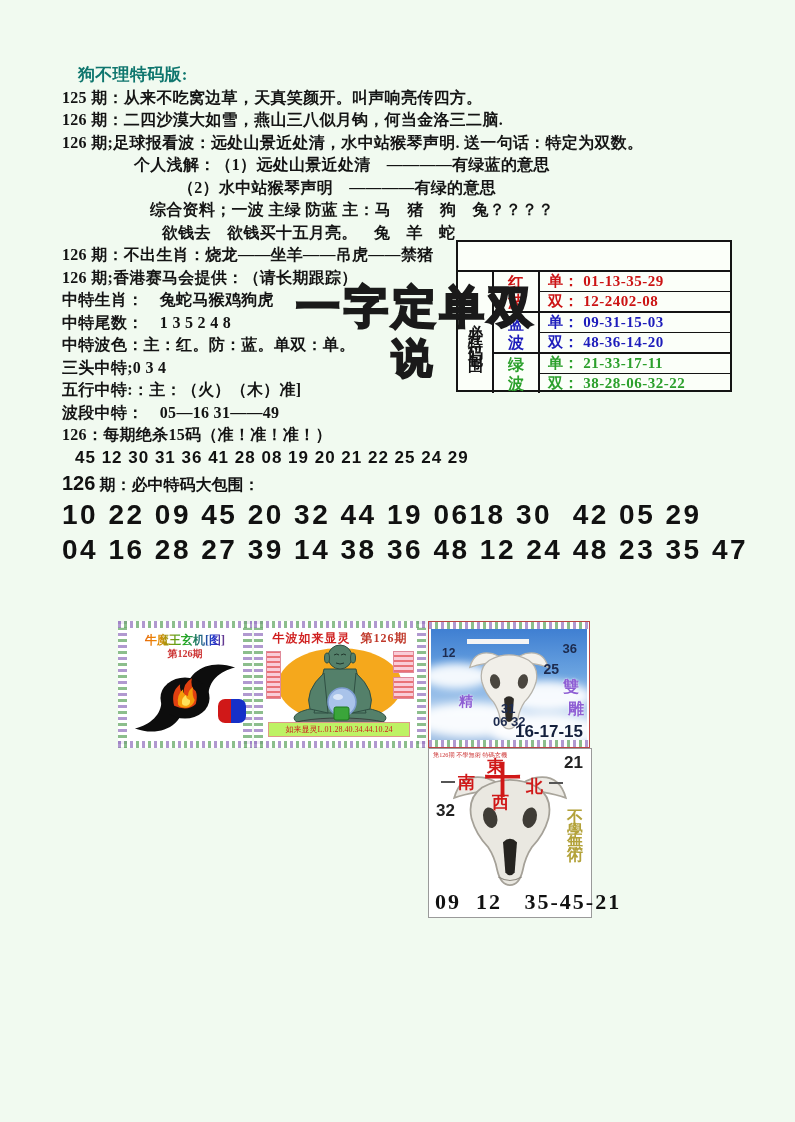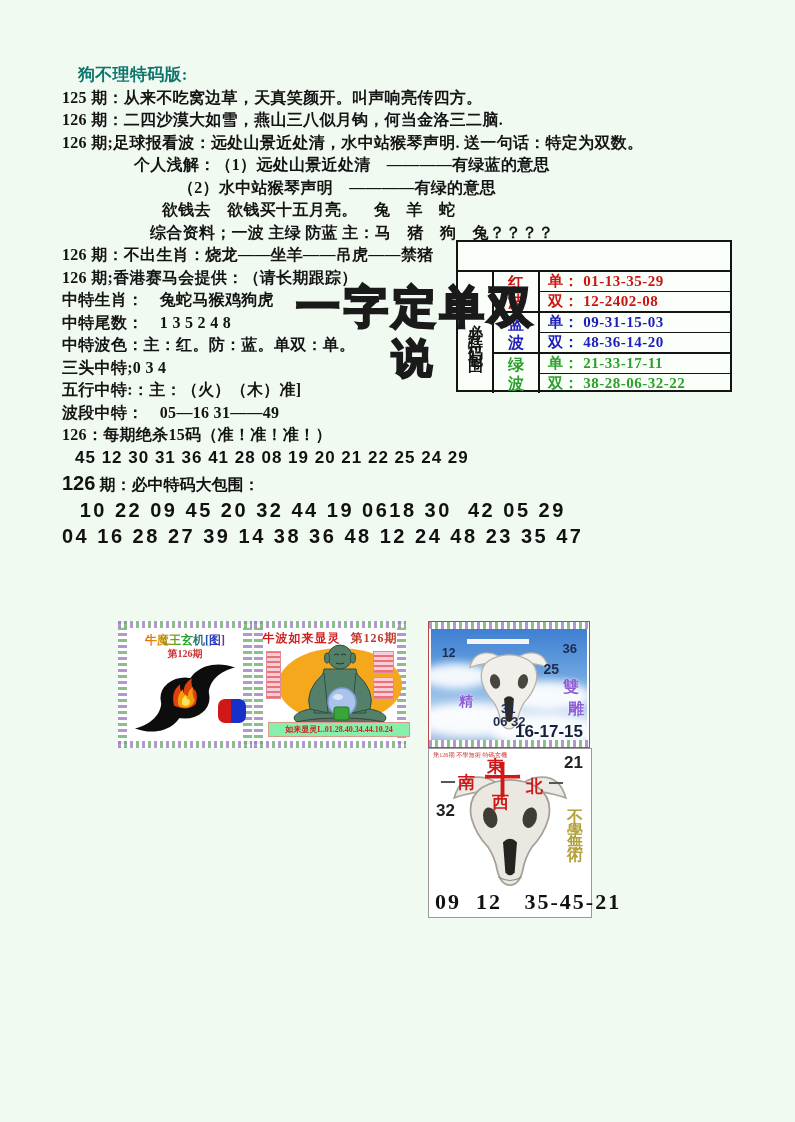--- a/index.html
+++ b/index.html
@@ -41,49 +41,49 @@
                  font-size:15px; letter-spacing:0.5px; white-space:nowrap; }
   .ltable .bt1 { border-top:1.5px solid #141414; }
   .ltable .bt2 { border-top:2px solid #141414; }
   .c-red { color:#cc1414; } .c-blue { color:#1d1dbb; } .c-green { color:#2ca02c; }
 
   
   .numblock { position:absolute; left:62px; top:448px; color:#111; }
   .nb-small { font-family:"Liberation Sans","DejaVu Sans",sans-serif; font-weight:bold; font-size:17px; letter-spacing:1px; padding-left:13px; }
   .nb-head { font-size:16px; font-weight:bold; margin-top:4px; }
   .nb-head .big { font-size:20px; font-family:"Liberation Sans",sans-serif; }
-  .nb-big { font-family:"Liberation Sans","DejaVu Sans",sans-serif; font-weight:bold; font-size:20px; letter-spacing:2.5px; margin-top:3px; white-space:pre;text-align:center; }
+  .nb-big { font-family:"Liberation Sans","DejaVu Sans",sans-serif; font-weight:bold; font-size:28px; letter-spacing:2.5px; margin-top:3px; white-space:pre; }
 
   
   .panel { position:absolute; background:#fff; }
   .strip-v { position:absolute; top:0; bottom:0; width:9px;
              background:repeating-linear-gradient(180deg,#9d7fc4 0 3px,#fff 3px 6px,#6fae6f 6px 9px,#fff 9px 12px); opacity:.8; }
   .strip-h { position:absolute; left:0; right:0; height:7px;
              background:repeating-linear-gradient(90deg,#9d7fc4 0 3px,#fff 3px 6px,#6fae6f 6px 9px,#fff 9px 12px); opacity:.8; }
 
   
   .p1 { left:118px; top:621px; width:134px; height:127px; }
   .p1-title { position:absolute; left:10px; top:11px; width:114px; text-align:center; font-size:12px; font-weight:bold;
               background:linear-gradient(90deg,#d42,#e80,#2a2,#23c,#d42);
               -webkit-background-clip:text; background-clip:text; color:#b03; -webkit-text-fill-color:transparent;
               white-space:nowrap; }
   .p1-issue { position:absolute; left:0; top:26px; width:100%; text-align:center; font-size:10px; font-weight:bold; color:#c33; }
   .p1 svg { position:absolute; left:13px; top:33px; }
   .p1-chip { position:absolute; left:100px; top:78px; width:28px; height:24px; border-radius:7px;
              background:linear-gradient(90deg,#d01818 0 45%,#1630c8 45% 100%); }
 
   
-  .p2 { left:254px; top:621px; width:152px; height:127px;padding-left:40px; }
+  .p2 { left:254px; top:621px; width:172px; height:127px;padding-left:40px; }
   .p2-title { position:absolute; left:0; top:9px; width:100%; text-align:center; font-size:12px; font-weight:bold; color:#d02020; white-space:nowrap; letter-spacing:1px; }
   .p2-title .iss { color:#c0392b; margin-left:6px; }
   .p2 svg { position:absolute; left:0; top:0; }
   .p2-box { position:absolute; background:#f9cdd8; border:1px solid #e08a9a;
             background-image:repeating-linear-gradient(0deg,rgba(220,40,40,.55) 0 2px,transparent 2px 5px); }
-  .p2-banner { position:absolute; left:14px; top:101px; width:142px; height:15px; background:#86efac; border:1px solid #d98;
-               font-size:8px; font-weight:bold; color:#c22; text-align:center; line-height:13px; white-space:nowrap; overflow:hidden; }
+  .p2-banner { position:absolute; left:14px; top:101px; width:142px; height:15px; background:#bef264; border:1px solid #d98;
+               font-size:8px; font-weight:normal; color:#c22; text-align:center; line-height:13px; white-space:nowrap; overflow:hidden; }
 
   
   .p3 { left:428px; top:621px; width:162px; height:127px; border:1px solid #b44; }
   .p3-strip-t { top:0; } .p3-strip-b { bottom:0; }
   .p3-sky { position:absolute; left:2px; top:7px; right:2px; bottom:7px;
             background:linear-gradient(180deg,#3f7fd2 0%,#6aa3e0 40%,#b9d3ef 75%,#9fbfe4 100%); overflow:hidden; }
   .cloud { position:absolute; background:rgba(255,255,255,.92); border-radius:50%; filter:blur(4px); }
   .p3-bar { position:absolute; left:36px; top:10px; width:62px; height:5px; background:#f4f4f4; }
   .p3-num { position:absolute; font-family:"Liberation Sans",sans-serif; font-weight:bold; color:#1d2b4e; }
   .p3-purple { position:absolute; color:#8e5fd4; font-weight:bold; text-shadow:0 0 2px #fff; }
@@ -106,22 +106,22 @@
 
 <div class="page">
 
   <div class="textblock">
     <div class="ln sheet-title">狗不理特码版:</div>
     <div class="ln">125 期：从来不吃窝边草，天真笑颜开。叫声响亮传四方。</div>
     <div class="ln">126 期：二四沙漠大如雪，燕山三八似月钩，何当金洛三二脑.</div>
     <div class="ln">126 期;足球报看波：远处山景近处清，水中站猴琴声明. 送一句话：特定为双数。</div>
     <div class="ln ind-a">个人浅解：（1）远处山景近处清　————有绿蓝的意思</div>
     <div class="ln ind-b">（2）水中站猴琴声明　————有绿的意思</div>
+    <div class="ln ind-d">综合资料；一波 主绿 防蓝 主：马　猪　狗　兔？？？？</div>
     <div class="ln ind-c">欲钱去　欲钱买十五月亮。　兔　羊　蛇</div>
-    <div class="ln ind-d">综合资料；一波 主绿 防蓝 主：马　猪　狗　兔？？？？</div>
     <div class="ln">126 期：不出生肖：烧龙——坐羊——吊虎——禁猪</div>
     <div class="ln">126 期;香港赛马会提供：（请长期跟踪）</div>
     <div class="ln">中特生肖：　兔蛇马猴鸡狗虎</div>
     <div class="ln">中特尾数：　1 3 5 2 4 8</div>
     <div class="ln">中特波色：主：红。防：蓝。单双：单。</div>
     <div class="ln">三头中特;0 3 4</div>
     <div class="ln">五行中特:：主：（火）（木）准]</div>
     <div class="ln">波段中特：　05—16 31——49</div>
     <div class="ln">126：每期绝杀15码（准！准！准！）</div>
   </div>

